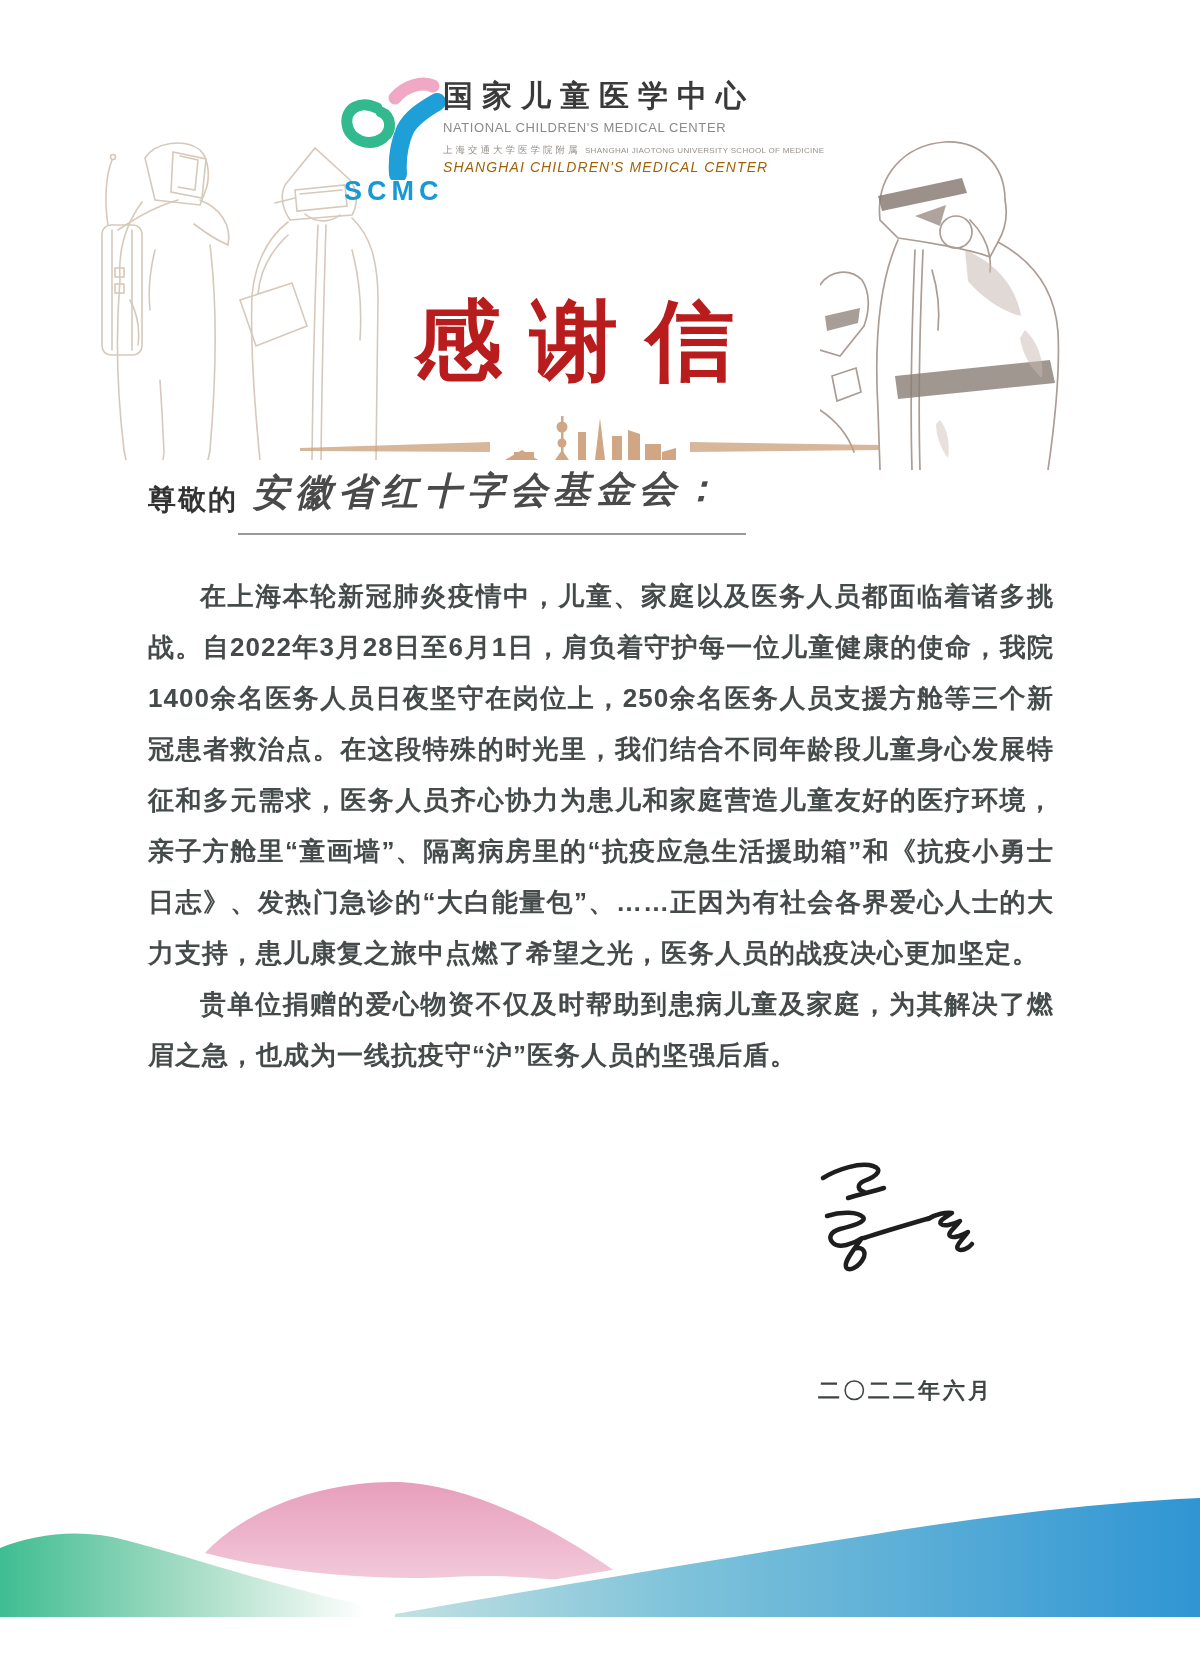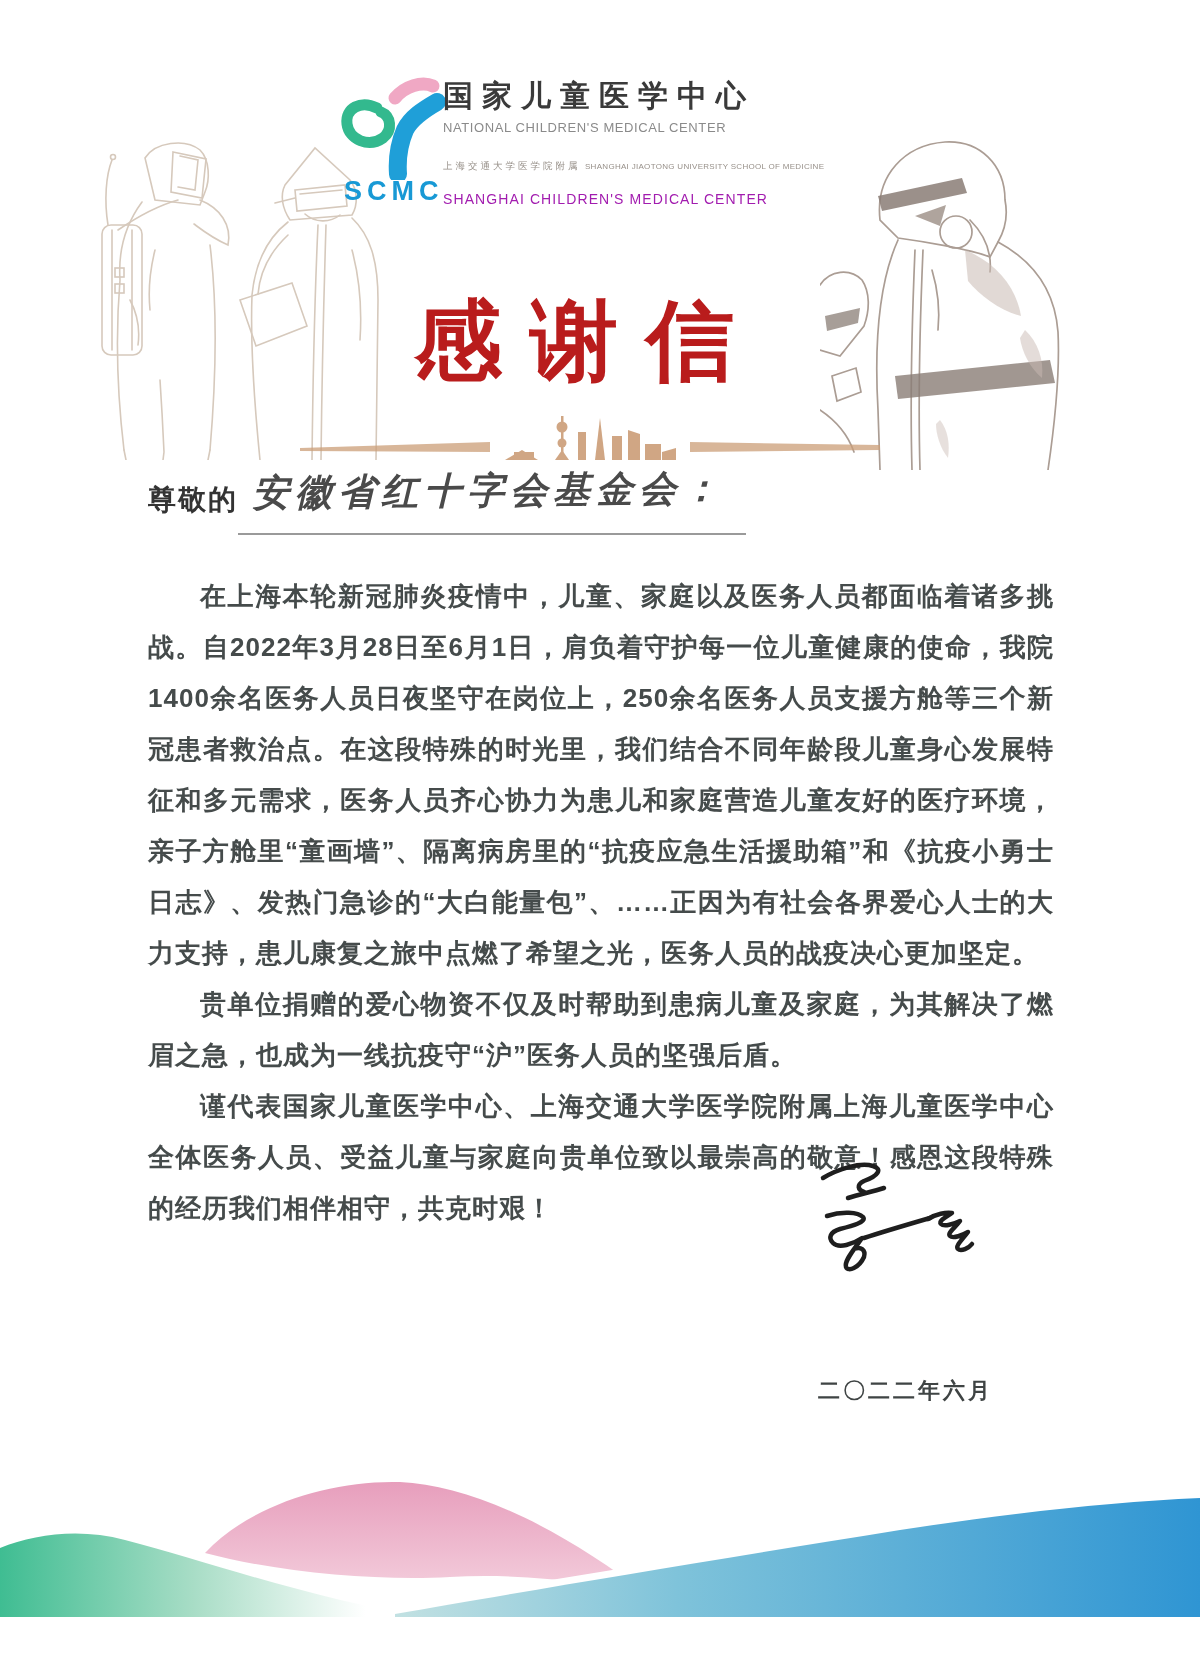--- a/index.html
+++ b/index.html
@@ -11,28 +11,28 @@
   .abs{position:absolute;}
 
   
   .logo-abbr{
     position:absolute;left:344px;top:176px;width:120px;
     font-weight:bold;font-size:27px;letter-spacing:5px;color:#1899d5;
   }
   .hdr-block{position:absolute;left:443px;top:76px;width:340px;}
   .hdr-cn-title{font-size:30px;font-weight:bold;letter-spacing:9px;color:#3a3a3a;white-space:nowrap;}
   .hdr-en-title{margin-top:3px;font-size:13px;color:#8a8a8a;letter-spacing:0.6px;white-space:nowrap;}
-  .hdr-affil{margin-top:20px;white-space:nowrap;color:#979089;}
+  .hdr-affil{margin-top:4px;white-space:nowrap;color:#979089;}
   .hdr-affil .cn{font-size:9.5px;letter-spacing:3px;}
   .hdr-affil .en{font-size:8px;letter-spacing:0.3px;}
   .hdr-cn-name{
     margin-top:2px;font-family:"DejaVu Serif",serif;font-style:italic;font-weight:bold;
     font-size:35px;letter-spacing:4px;color:#242424;white-space:nowrap;
   }
-  .hdr-en-name{margin-top:18px;font-size:14px;color:#a21caf;letter-spacing:1.1px;white-space:nowrap;}
+  .hdr-en-name{margin-top:2px;font-size:14px;color:#a16207;letter-spacing:1.1px;white-space:nowrap;font-style:italic;}
 
   
   .letter-title{
     position:absolute;left:0;top:282px;width:1148px;text-align:center;
     font-size:88px;font-weight:bold;letter-spacing:28px;text-indent:28px;
     color:#b91c1c;
   }
 
   
   .salutation-prefix{position:absolute;left:148px;top:481px;font-size:28px;font-weight:600;color:#333;letter-spacing:2px;text-align:right;}
@@ -167,21 +167,20 @@
     </g>
   </svg>
 
   <div class="salutation-prefix">尊敬的</div>
   <div class="recipient">安徽省红十字会基金会：</div>
   <div class="recipient-underline"></div>
 
   <div class="body-text">
     <p>在上海本轮新冠肺炎疫情中，儿童、家庭以及医务人员都面临着诸多挑战。自2022年3月28日至6月1日，肩负着守护每一位儿童健康的使命，我院1400余名医务人员日夜坚守在岗位上，250余名医务人员支援方舱等三个新冠患者救治点。在这段特殊的时光里，我们结合不同年龄段儿童身心发展特征和多元需求，医务人员齐心协力为患儿和家庭营造儿童友好的医疗环境，亲子方舱里“童画墙”、隔离病房里的“抗疫应急生活援助箱”和《抗疫小勇士日志》、发热门急诊的“大白能量包”、……正因为有社会各界爱心人士的大力支持，患儿康复之旅中点燃了希望之光，医务人员的战疫决心更加坚定。</p>
     <p>贵单位捐赠的爱心物资不仅及时帮助到患病儿童及家庭，为其解决了燃眉之急，也成为一线抗疫守“沪”医务人员的坚强后盾。</p>
-    <p>谨代表国家儿童医学中心、上海交通大学医学院附属上海儿童医学中心全体医务人员、受益儿童与家庭向贵单位致以最崇高的敬意！感恩这段特殊的经历我们相伴相守，共克时艰！</p>
   </div>
 
   <svg class="abs" style="left:760px;top:1085px;" width="250" height="215" viewBox="0 0 250 215">
     <g fill="none" stroke="#1e1e1e" stroke-width="4.5" stroke-linecap="round" stroke-linejoin="round">
       <path d="M63 93 C78 84,100 77,113 81 C123 84,118 91,104 96 C96 100,98 105,104 107"></path>
       <path d="M88 113 C100 109,112 107,124 103"></path>
       <path d="M67 131 C82 126,98 127,103 132 C107 137,92 141,80 144 C70 147,68 153,73 158 C79 164,93 159,102 153 C93 166,84 176,86 182 C88 187,99 183,104 172 C106 165,101 161,94 164"></path>
       <path d="M104 153 C122 147,146 140,170 133"></path>
       <path d="M168 134 C176 129,186 127,192 128 C186 132,178 136,181 139 C184 142,194 139,200 136 C195 143,187 148,190 151 C193 154,203 150,208 147 C202 155,195 161,198 164 C201 167,209 163,212 159"></path>
     </g>

